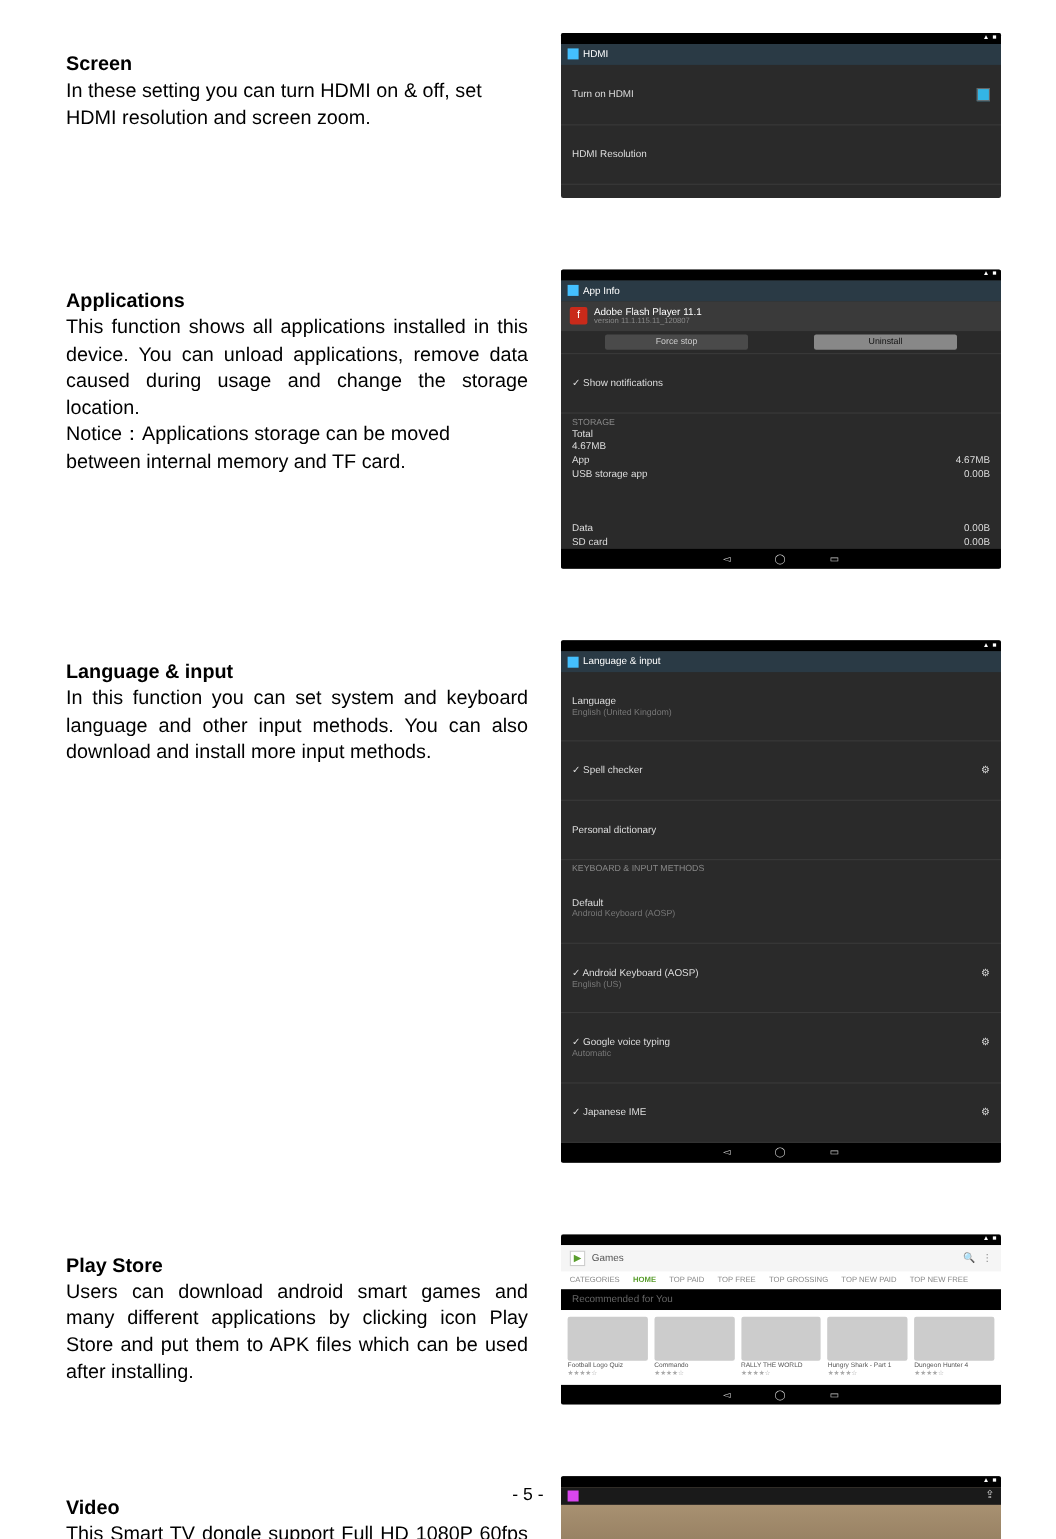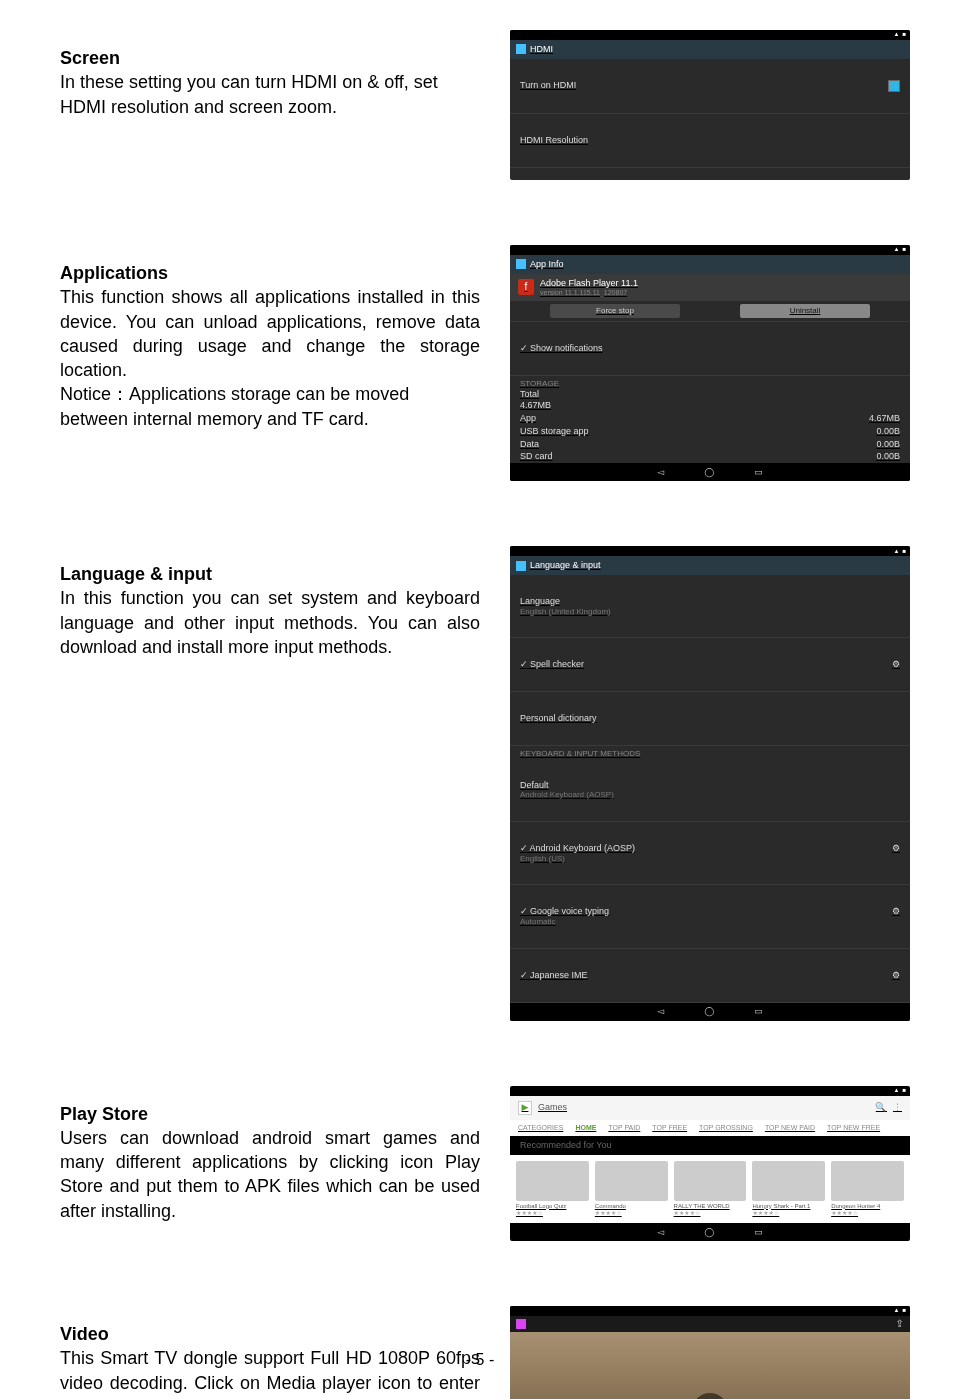--- a/index.html
+++ b/index.html
@@ -22,21 +22,20 @@
   .text-col {
     flex: 0 0 420px;
     line-height: 1.35;
   }
   .text-col.justify { text-align: justify; }
   .heading { font-weight: bold; margin-top: 16px; }
   .img-col {
     flex: 1;
     display: flex;
     justify-content: flex-end;
-    text-decoration: underline;
   }
   
   .thumb {
     width: 400px;
     background: #2a2a2a;
     border-radius: 2px;
     color: #ccc;
     font-size: 9px;
     line-height: 1.2;
     overflow: hidden;
@@ -211,21 +210,21 @@
           <span>4.67MB</span>
         </div>
       <div class="listrow" style="border:0;padding:1px 10px;">
           <span>App</span>
           <span>4.67MB</span>
         </div>
       <div class="listrow" style="border:0;padding:1px 10px;">
           <span>USB storage app</span>
           <span>0.00B</span>
         </div>
-      <div class="listrow" style="border:0;padding:1px 10px;">
+      <div class="listrow" style="border:0;padding:1px 10px;margin-top:36px;">
           <span>Data</span>
           <span>0.00B</span>
         </div>
       <div class="listrow" style="border:0;padding:1px 10px;">
           <span>SD card</span>
           <span>0.00B</span>
         </div>
       <div class="navbar">
           <span>◅</span>
           <span>◯</span>

